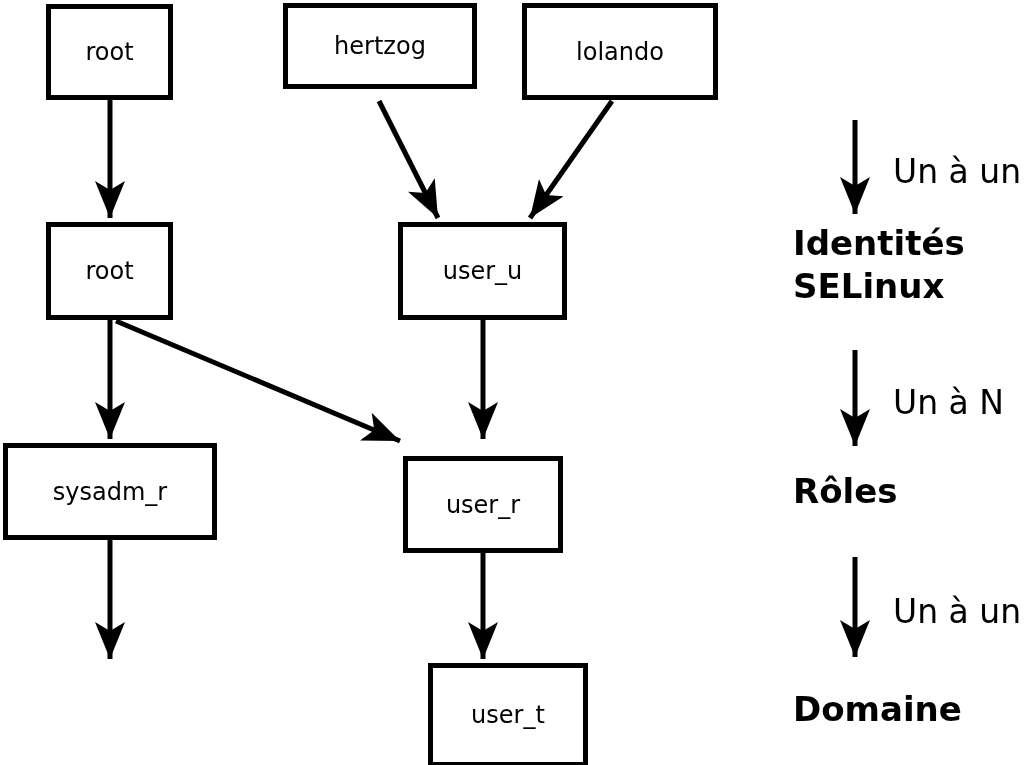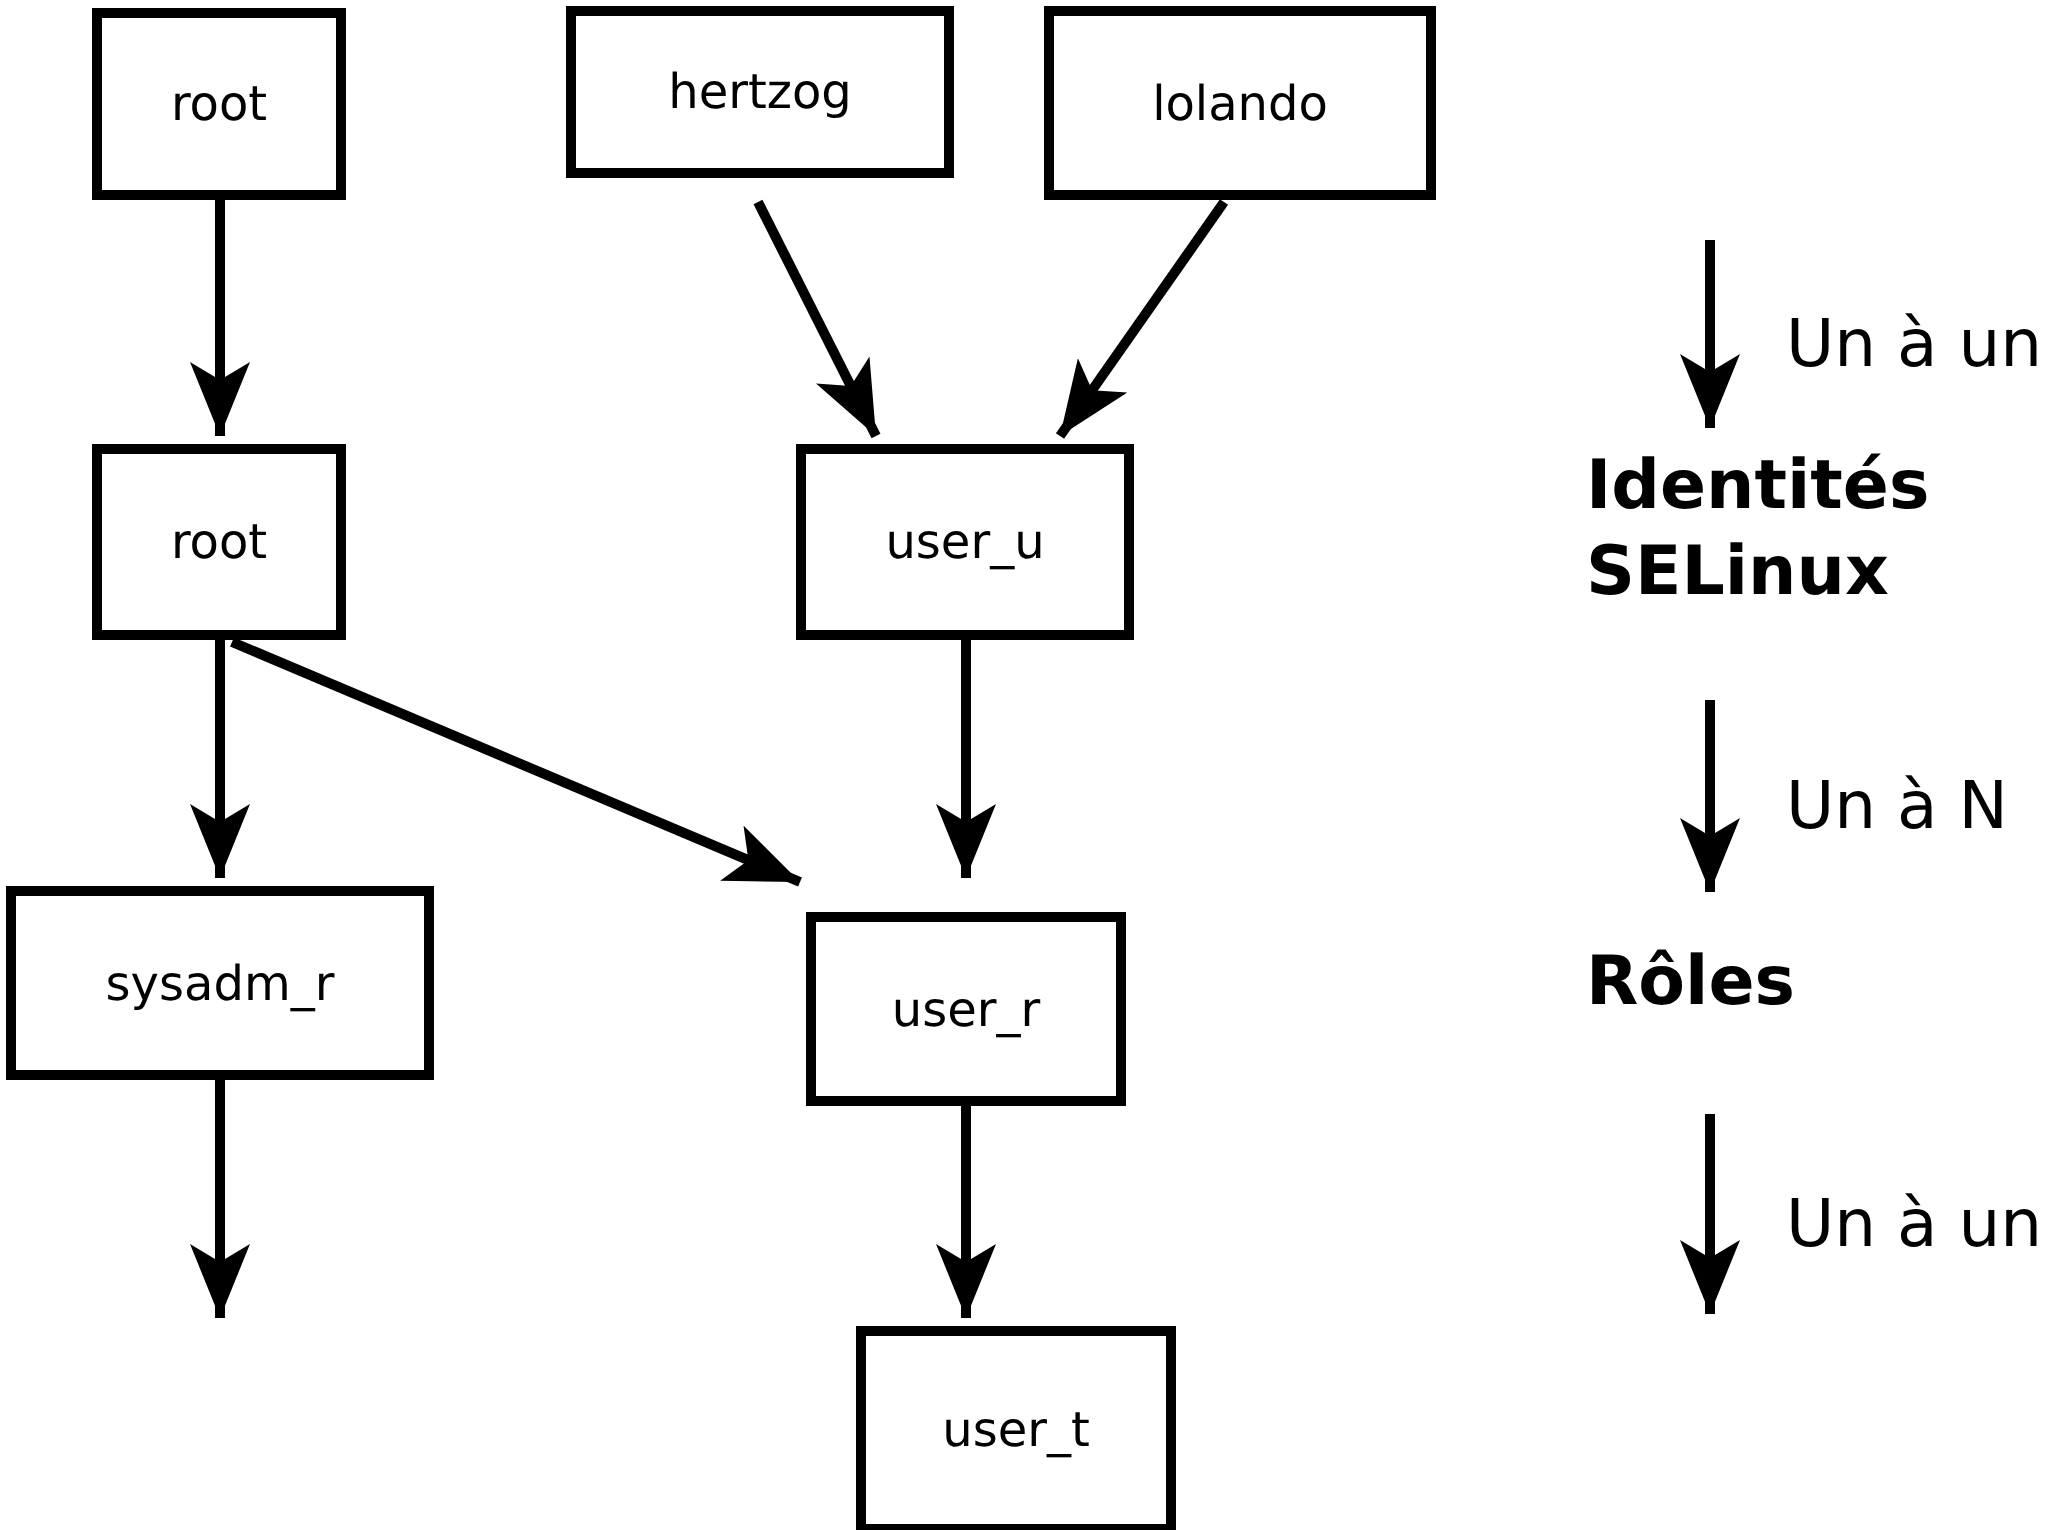--- a/index.html
+++ b/index.html
@@ -92,14 +92,15 @@
   <div class="node" style="left:403px; top:663px; width:160px; height:104px;margin-left:25px;">
     <span>user_t</span>
   </div>
 
   <div class="legend-rel" style="left:893px; top:155px;">Un à un</div>
   <div class="legend-title" style="left:793px; top:222px;">Identités
 SELinux</div>
   <div class="legend-rel" style="left:893px; top:386px;">Un à N</div>
   <div class="legend-title" style="left:793px; top:470px;">Rôles</div>
   <div class="legend-rel" style="left:893px; top:595px;">Un à un</div>
+  <div class="legend-title" style="left:793px; top:688px;">Domaine</div>
 
 </div>
 
 </body></html>

